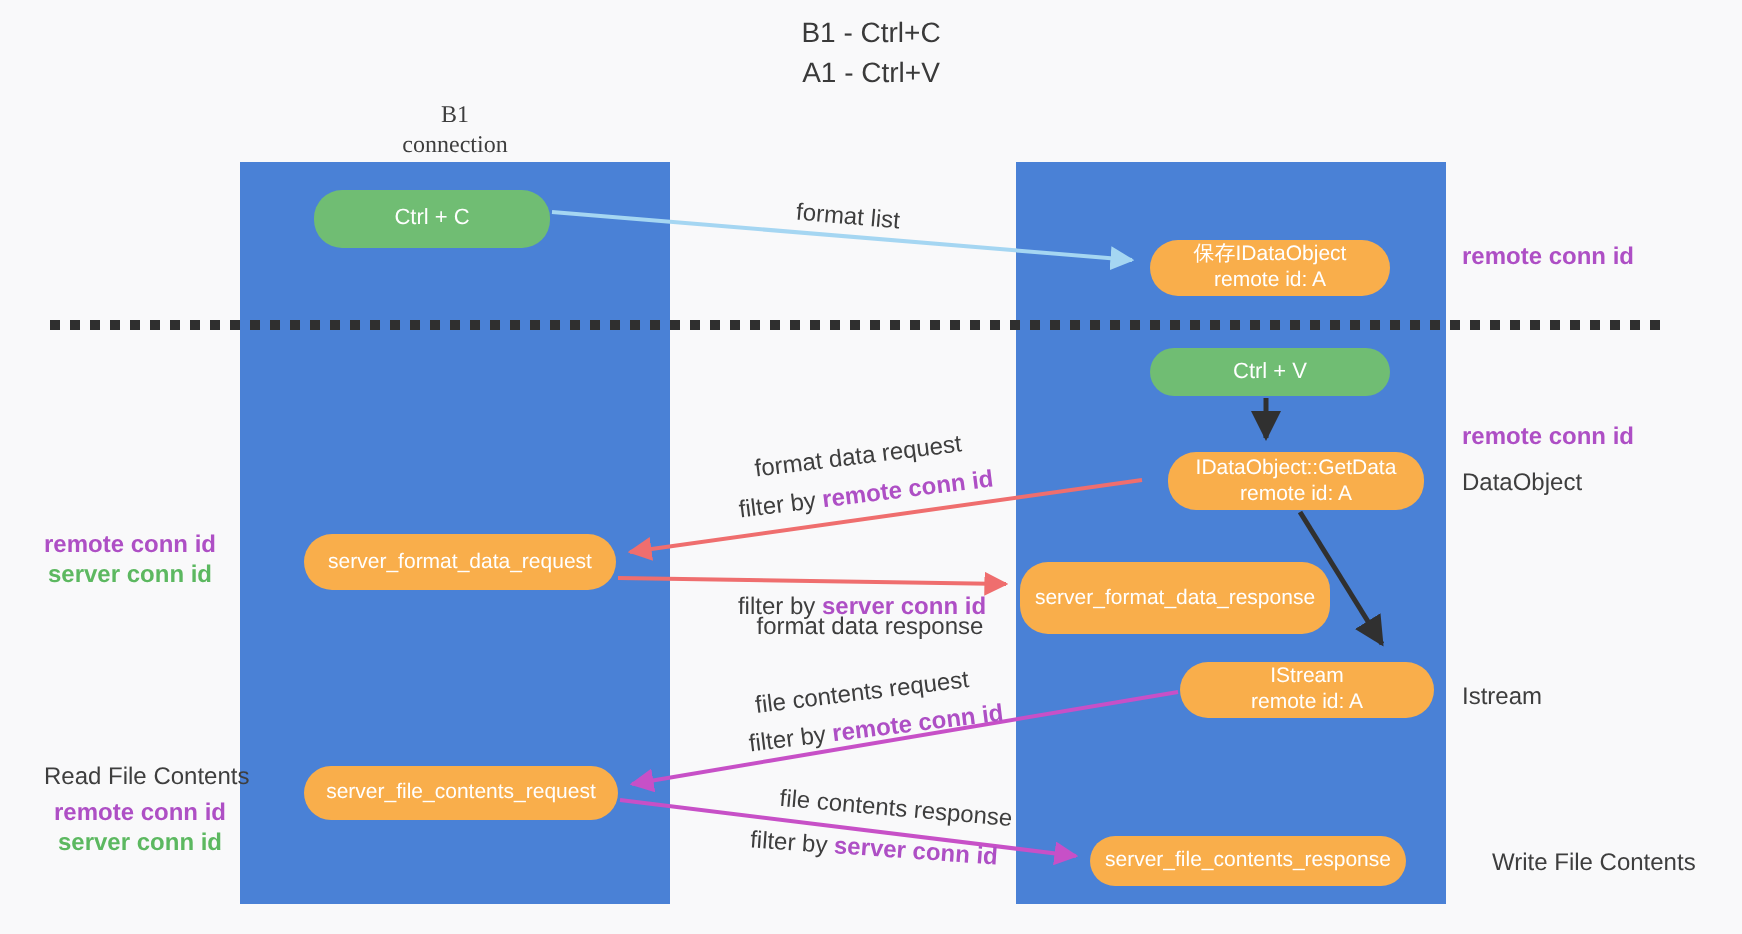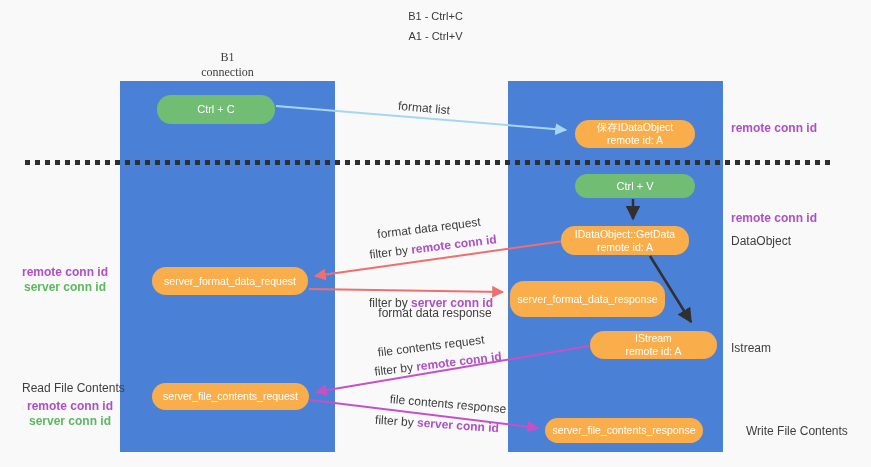--- a/index.html
+++ b/index.html
@@ -8,21 +8,21 @@
     background:#f9f9fa;
   }
   #stage {
     position:relative;
     width:871px; height:467px;
     background:#f9f9fa;
     overflow:hidden;
   }
   .title {
     position:absolute; left:0; top:6px; width:871px;
-    text-align:center; font-size:11px; line-height:20px; color:#3a3a3a;
+    text-align:center; font-size:14px; line-height:20px; color:#3a3a3a;
   }
   .lane {
     position:absolute; top:81px; width:215px; height:371px;
     background:#4a81d6;
   }
   .lane-header {
     position:absolute; top:50px; width:215px;
     text-align:center; font-size:12px; line-height:15px; color:#3e3e3e;
   }
   .node {
@@ -101,21 +101,21 @@
 
   <div class="node small" style="left:575px; top:120px; width:120px; height:28px;">
     <div>保存IDataObject</div>
     <div>remote id: A</div>
   </div>
 
   <div class="node green" style="left:575px; top:174px; width:120px; height:24px;">
     <div>Ctrl + V</div>
   </div>
 
-  <div class="node small" style="left:561px; top:226px; width:128px; height:29px;">
+  <div class="node small" style="left:584px; top:226px; width:128px; height:29px;">
     <div>IDataObject::GetData</div>
     <div>remote id: A</div>
   </div>
 
   <div class="node small" style="left:152px; top:267px; width:156px; height:28px;">
     <div>server_format_data_request</div>
   </div>
 
   <div class="node small" style="left:510px; top:281px; width:155px; height:36px;">
     <div>server_format_data_response</div>

